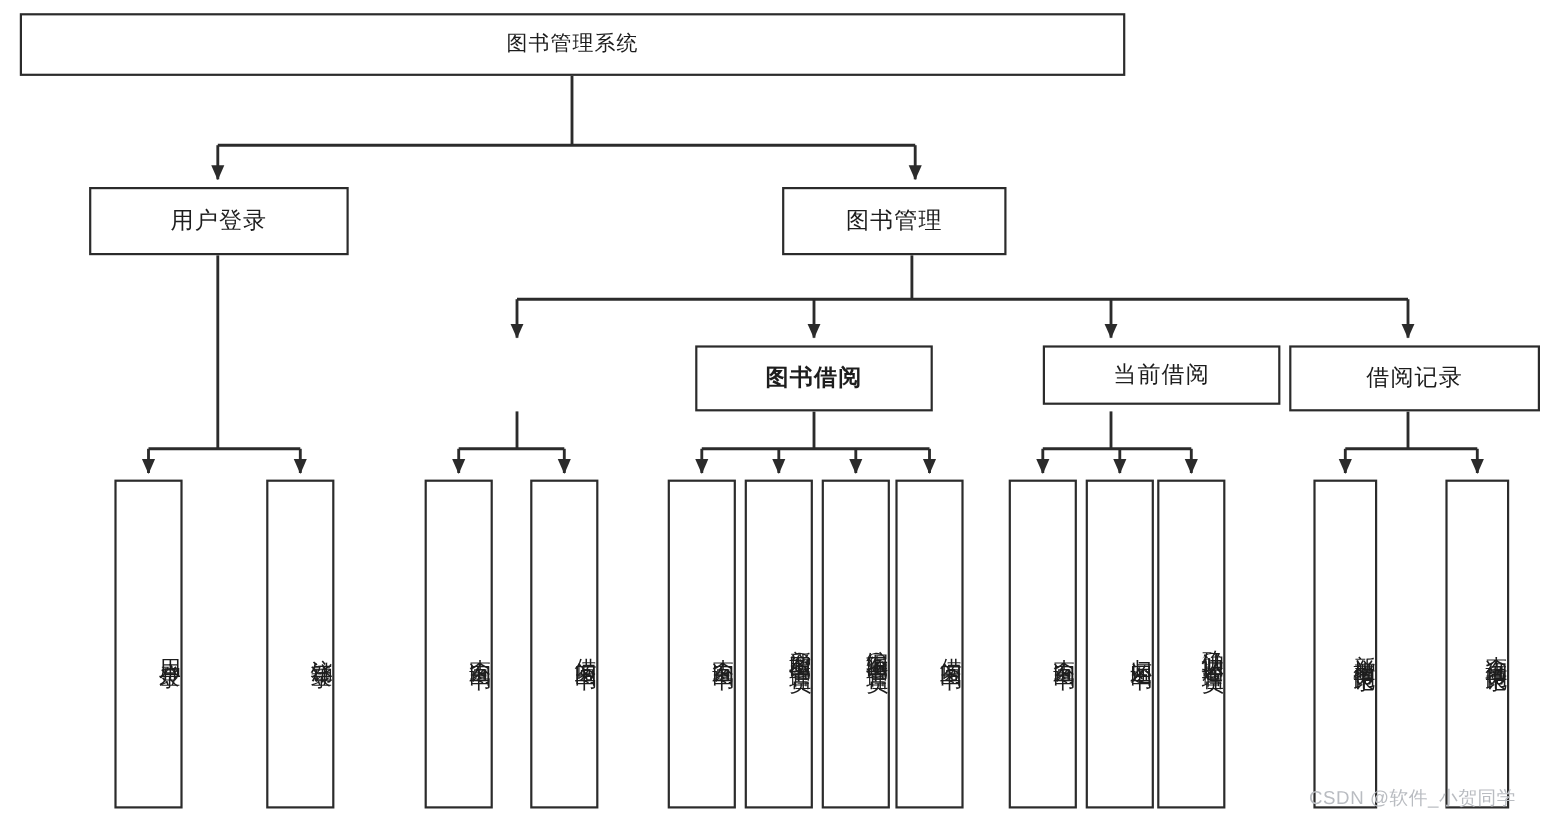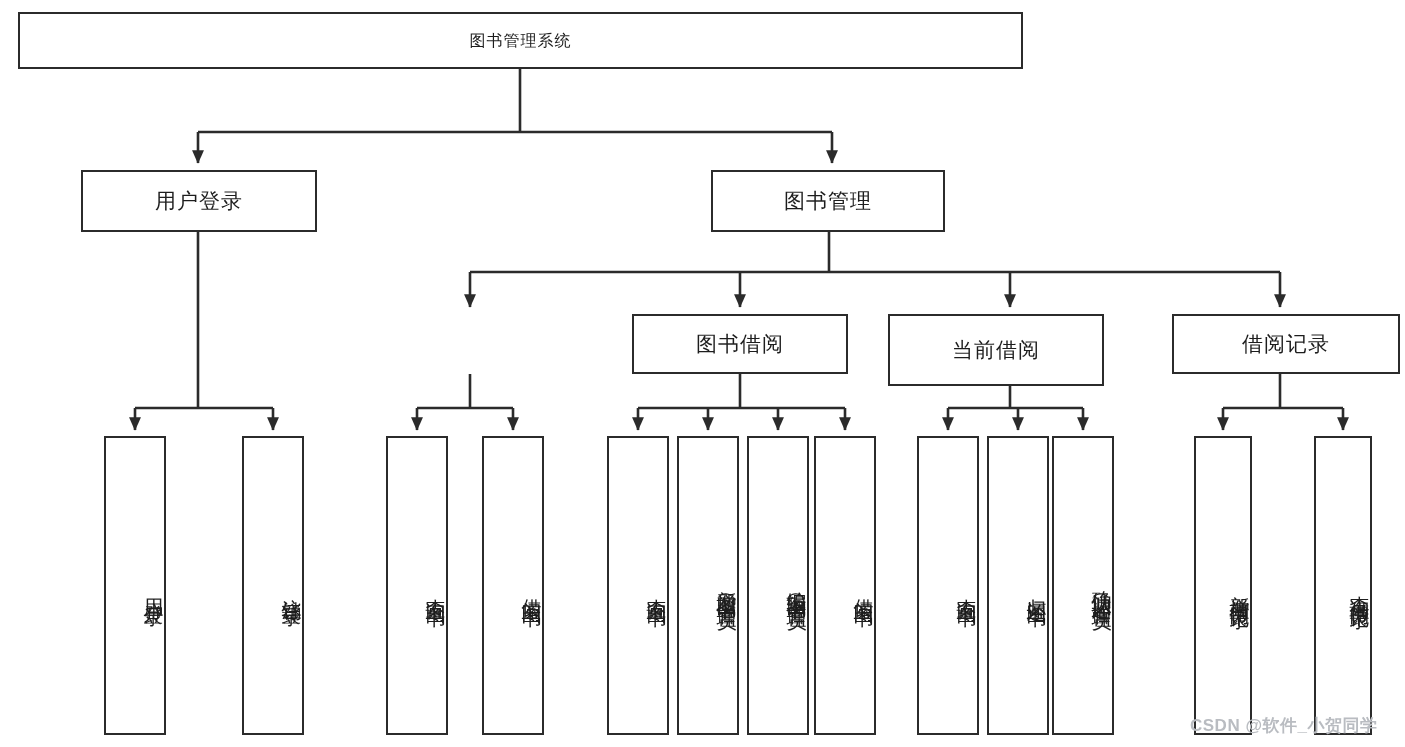--- a/index.html
+++ b/index.html
@@ -34,21 +34,21 @@
     align-items: center;
     justify-content: center;
     color: #1d1d1d;
   }
   .node.horiz {
     font-size: 21px;
     letter-spacing: 1px;
     line-height: 1.2;
   }
   .node.root {
-    font-size: 16px;
+    font-size: 19px;
   }
   .node.vert {
     writing-mode: vertical-rl;
     text-orientation: upright;
     font-size: 20px;
     letter-spacing: 3px;
     align-items: flex-start;
     justify-content: center;
     padding-top: 6px;
     line-height: 1.05;
@@ -58,21 +58,20 @@
     text-orientation: upright;
     display: block;
     white-space: nowrap;
   }
   .watermark {
     position: absolute;
     font-size: 17px;
     color: #b9bcc1;
     white-space: nowrap;
     letter-spacing: 0.5px;
-    font-weight: bold;
   }
 </style>
 </head>
 <body>
 
 <div id="canvas">
 
   <svg id="edges" viewBox="0 0 1405 747" width="1405" height="747">
     <defs>
       <marker id="arrow" viewBox="0 0 10 10" refX="9.4" refY="5" markerWidth="5.2" markerHeight="5.2" orient="auto-start-reverse">
@@ -127,24 +126,24 @@
       <path d="M 1280 374 L 1280 408"></path>
       <path d="M 1223 408 L 1343 408"></path>
       <path d="M 1223 408 L 1223 430" marker-end="url(#arrow)"></path>
       <path d="M 1343 408 L 1343 430" marker-end="url(#arrow)"></path>
     </g>
   </svg>
 
   <div class="node horiz root" id="node-root" style="left: 18px; top: 12px; width: 1005px; height: 57px;">图书管理系统</div>
 
   <div class="node horiz" style="left: 81px; top: 170px; width: 236px; height: 62px;">用户登录</div>
-  <div class="node horiz" style="left: 711px; top: 170px; width: 234px; height: 62px;">图书管理</div>
+  <div class="node horiz" style="left: 711px; top: 170px; width: 204px; height: 62px;">图书管理</div>
 
-  <div class="node horiz" style="left: 632px; top: 314px; width: 216px; height: 60px;">图书借阅</div>
-  <div class="node horiz" style="left: 888px; top: 314px; width: 216px; height: 72px;">当前借阅</div>
+  <div class="node horiz" style="left: 632px; top: 314px; width: 216px; height: 60px; font-weight: bold;">图书借阅</div>
+  <div class="node horiz" style="left: 948px; top: 314px; width: 216px; height: 54px;">当前借阅</div>
   <div class="node horiz" style="left: 1172px; top: 314px; width: 228px; height: 60px;">借阅记录</div>
 
   <div class="node vert" style="left: 104px; top: 436px; width: 62px; height: 299px;">
       <span class="vtext">用户登录</span>
     </div>
   <div class="node vert" style="left: 242px; top: 436px; width: 62px; height: 299px;">
       <span class="vtext">注销登录</span>
     </div>
   <div class="node vert" style="left: 386px; top: 436px; width: 62px; height: 299px;">
       <span class="vtext">查询图书</span>

